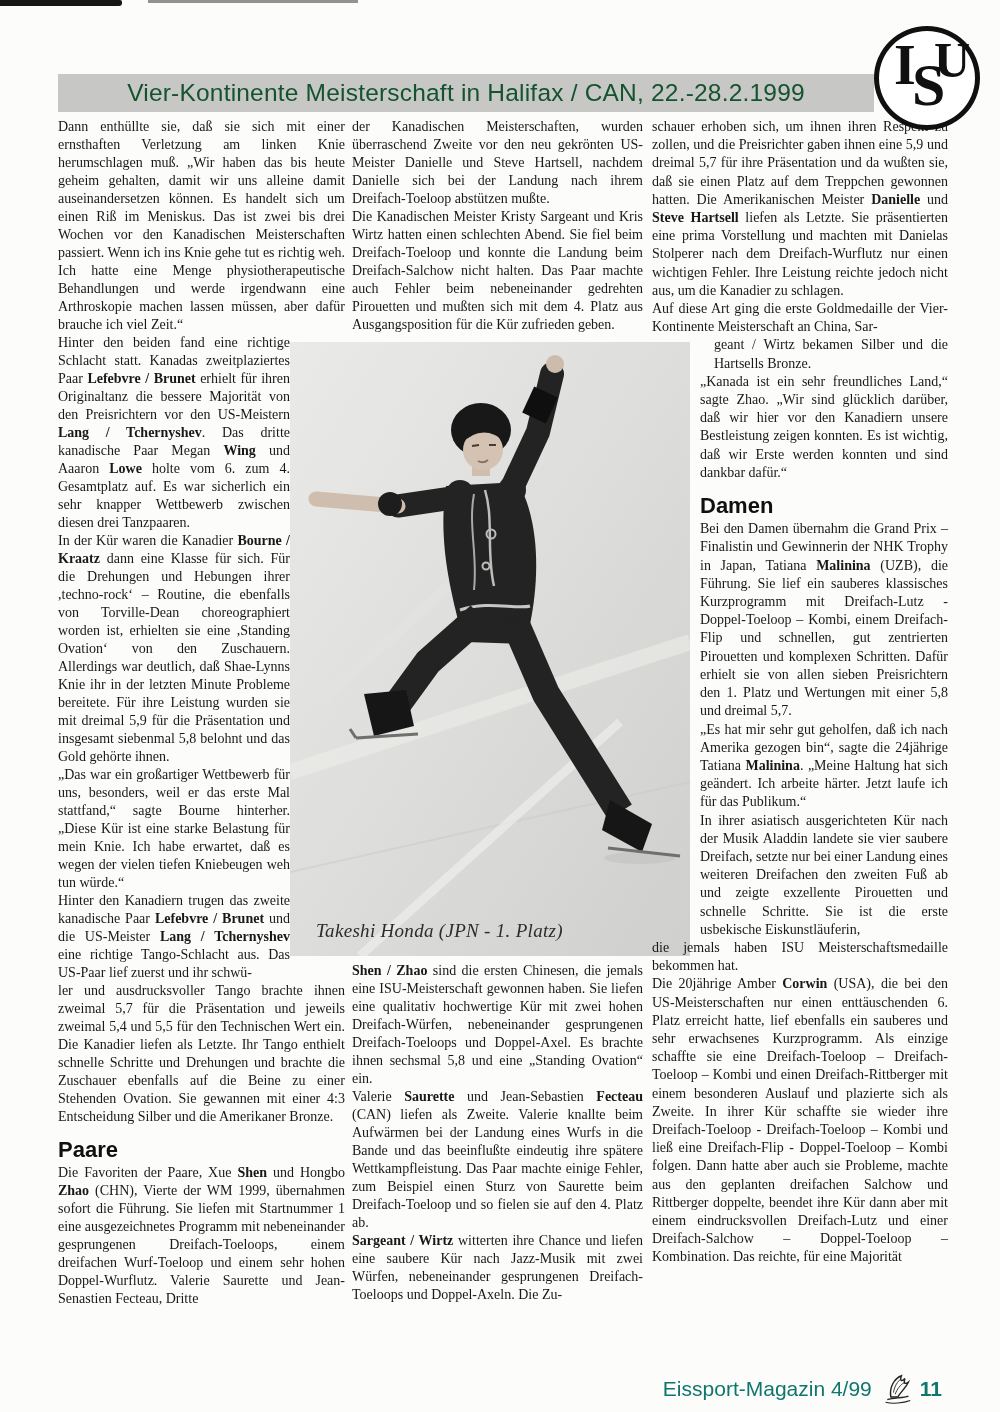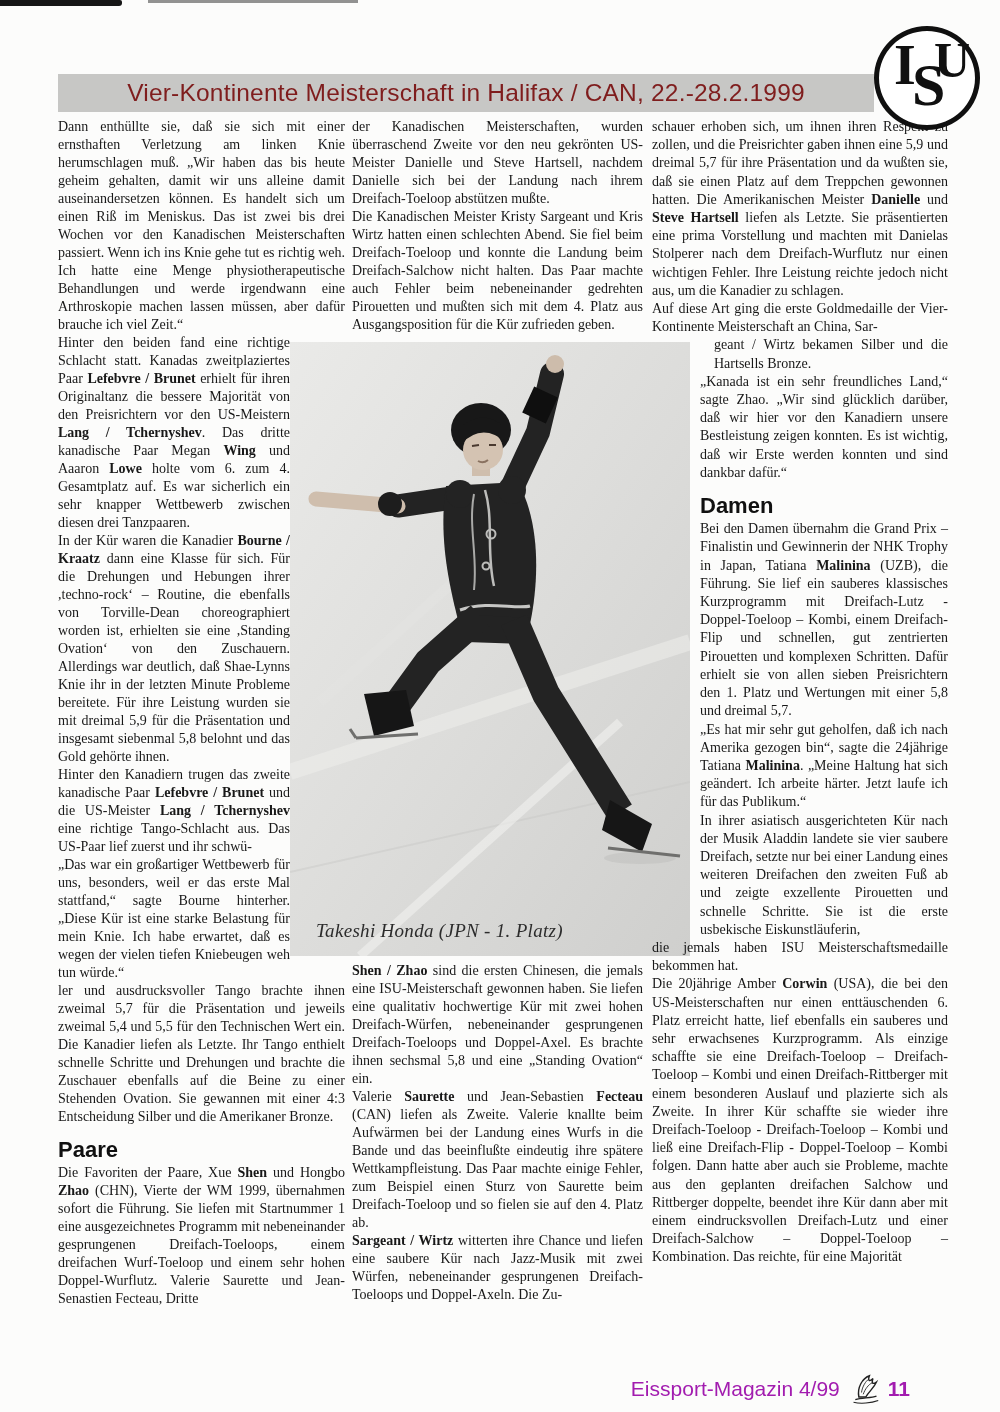--- a/index.html
+++ b/index.html
@@ -3,21 +3,21 @@
 <meta charset="utf-8">
 <style>
   html,body{margin:0;padding:0;background:#e9e9e9;}
   .page{position:relative;width:1000px;height:1412px;background:#fcfcfb;overflow:hidden;
         font-family:"Liberation Serif",serif;color:#181818;}
   .artifact{position:absolute;left:0;top:0;width:122px;height:6px;background:#161616;border-radius:0 2px 3px 0;}
   .artifact2{position:absolute;left:148px;top:0;width:210px;height:3px;background:#3a3a3a;opacity:.55;}
 
   .banner{position:absolute;left:58px;top:74px;width:816px;height:38px;background:#c7c7c5;}
   .banner h1{margin:0;font-family:"Liberation Sans",sans-serif;font-weight:400;font-size:24.5px;
-             line-height:38px;text-align:center;color:#7f1d1d;letter-spacing:.2px;}
+             line-height:38px;text-align:center;color:#14532d;letter-spacing:.2px;}
 
   .isu{position:absolute;left:874px;top:26px;width:96px;height:94px;border:5px solid #101010;
        border-radius:50%;background:#fff;z-index:6;font-family:"Liberation Serif",serif;font-weight:bold;color:#101010;}
   .isu span{position:absolute;}
   .isu .li{left:15px;top:2px;font-size:56px;}
   .isu .ls{left:33px;top:20px;font-size:60px;}
   .isu .lu{left:55px;top:0px;font-size:50px;}
 
   .col{position:absolute;top:118px;font-size:14px;line-height:18px;text-align:justify;}
   #col1{left:58px;width:287px;}
@@ -29,22 +29,22 @@
   #col3 p.ind{margin-left:62px;width:234px;}
   .col h3{font-family:Liberation Sans, sans-serif;font-size:22px;font-weight:bold;color:#101010;
           margin:15px 0 5px 0;}
   #col3 h3{margin-left:48px;}
   b{font-weight:bold;}
 
   .photo{position:relative;width:400px;height:614px;margin:8px 0 6px -62px;}
   .photo svg{display:block;width:100%;height:100%;}
   .caption{position:absolute;left:26px;bottom:16px;font-style:italic;font-size:19px;color:#2c2c2c;letter-spacing:.3px;}
 
-  .footer{position:absolute;top:1372px;left:584px;width:350px;display:flex;align-items:center;
-          justify-content:flex-end;font-family:"Liberation Sans",sans-serif;font-size:21px;color:#a21caf;}
+  .footer{position:absolute;top:1372px;left:616px;width:350px;display:flex;align-items:center;
+          justify-content:flex-end;font-family:"Liberation Sans",sans-serif;font-size:21px;color:#0f766e;}
   .footer .mark{margin:0 8px 0 10px;}
   .footer .pnum{font-weight:bold;font-size:21px;margin-right:24px;}
 </style>
 </head>
 <body>
 
 <div class="page">
 
   <div class="artifact"></div>
   <div class="artifact2"></div>
@@ -56,22 +56,22 @@
   <div class="isu">
     <span class="li">I</span>
     <span class="ls">S</span>
     <span class="lu">U</span>
   </div>
 
   <div class="col" id="col1">
     <p class="w">Dann enthüllte sie, daß sie sich mit einer ernsthaften Verletzung am linken Knie herumschlagen muß. „Wir haben das bis heute geheim gehalten, damit wir uns alleine damit auseinandersetzen können. Es handelt sich um einen Riß im Meniskus. Das ist zwei bis drei Wochen vor den Kanadischen Meisterschaften passiert. Wenn ich ins Knie gehe tut es richtig weh. Ich hatte eine Menge physiotherapeutische Behandlungen und werde irgendwann eine Arthroskopie machen lassen müssen, aber dafür brauche ich viel Zeit.“</p>
     <p class="n1">Hinter den beiden fand eine richtige Schlacht statt. Kanadas zweitplaziertes Paar <b>Lefebvre / Brunet</b> erhielt für ihren Originaltanz die bessere Majorität von den Preisrichtern vor den US-Meistern <b>Lang / Tchernyshev</b>. Das dritte kanadische Paar Megan <b>Wing</b> und Aaaron <b>Lowe</b> holte vom 6. zum 4. Gesamtplatz auf. Es war sicherlich ein sehr knapper Wettbewerb zwischen diesen drei Tanzpaaren.</p>
     <p class="n1">In der Kür waren die Kanadier <b>Bourne / Kraatz</b> dann eine Klasse für sich. Für die Drehungen und Hebungen ihrer ,techno-rock‘ – Routine, die ebenfalls von Torville-Dean choreographiert worden ist, erhielten sie eine ,Standing Ovation‘ von den Zuschauern. Allerdings war deutlich, daß Shae-Lynns Knie ihr in der letzten Minute Probleme bereitete. Für ihre Leistung wurden sie mit dreimal 5,9 für die Präsentation und insgesamt siebenmal 5,8 belohnt und das Gold gehörte ihnen.</p>
+    <p class="n1">„Das war ein großartiger Wettbewerb für uns, besonders, weil er das erste Mal stattfand,“ sagte Bourne hinterher. „Diese Kür ist eine starke Belastung für mein Knie. Ich habe erwartet, daß es wegen der vielen tiefen Kniebeugen weh tun würde.“</p>
     <p class="n1">Hinter den Kanadiern trugen das zweite kanadische Paar <b>Lefebvre / Brunet</b> und die US-Meister <b>Lang / Tchernyshev</b> eine richtige Tango-Schlacht aus. Das US-Paar lief zuerst und ihr schwü-</p>
-    <p class="n1">„Das war ein großartiger Wettbewerb für uns, besonders, weil er das erste Mal stattfand,“ sagte Bourne hinterher. „Diese Kür ist eine starke Belastung für mein Knie. Ich habe erwartet, daß es wegen der vielen tiefen Kniebeugen weh tun würde.“</p>
     <p class="w">ler und ausdrucksvoller Tango brachte ihnen zweimal 5,7 für die Präsentation und jeweils zweimal 5,4 und 5,5 für den Technischen Wert ein. Die Kanadier liefen als Letzte. Ihr Tango enthielt schnelle Schritte und Drehungen und brachte die Zuschauer ebenfalls auf die Beine zu einer Stehenden Ovation. Sie gewannen mit einer 4:3 Entscheidung Silber und die Amerikaner Bronze.</p>
     <h3>Paare</h3>
     <p class="w">Die Favoriten der Paare, Xue <b>Shen</b> und Hongbo <b>Zhao</b> (CHN), Vierte der WM 1999, übernahmen sofort die Führung. Sie liefen mit Startnummer 1 eine ausgezeichnetes Programm mit nebeneinander gesprungenen Dreifach-Toeloops, einem dreifachen Wurf-Toeloop und einem sehr hohen Doppel-Wurflutz. Valerie Saurette und Jean-Senastien Fecteau, Dritte</p>
   </div>
 
   <div class="col" id="col2">
     <p>der Kanadischen Meisterschaften, wurden überraschend Zweite vor den neu gekrönten US-Meister Danielle und Steve Hartsell, nachdem Danielle sich bei der Landung nach ihrem Dreifach-Toeloop abstützen mußte.</p>
     <p>Die Kanadischen Meister Kristy Sargeant und Kris Wirtz hatten einen schlechten Abend. Sie fiel beim Dreifach-Toeloop und konnte die Landung beim Dreifach-Salchow nicht halten. Das Paar machte auch Fehler beim nebeneinander gedrehten Pirouetten und mußten sich mit dem 4. Platz aus Ausgangsposition für die Kür zufrieden geben.</p>
 
     <div class="photo">

